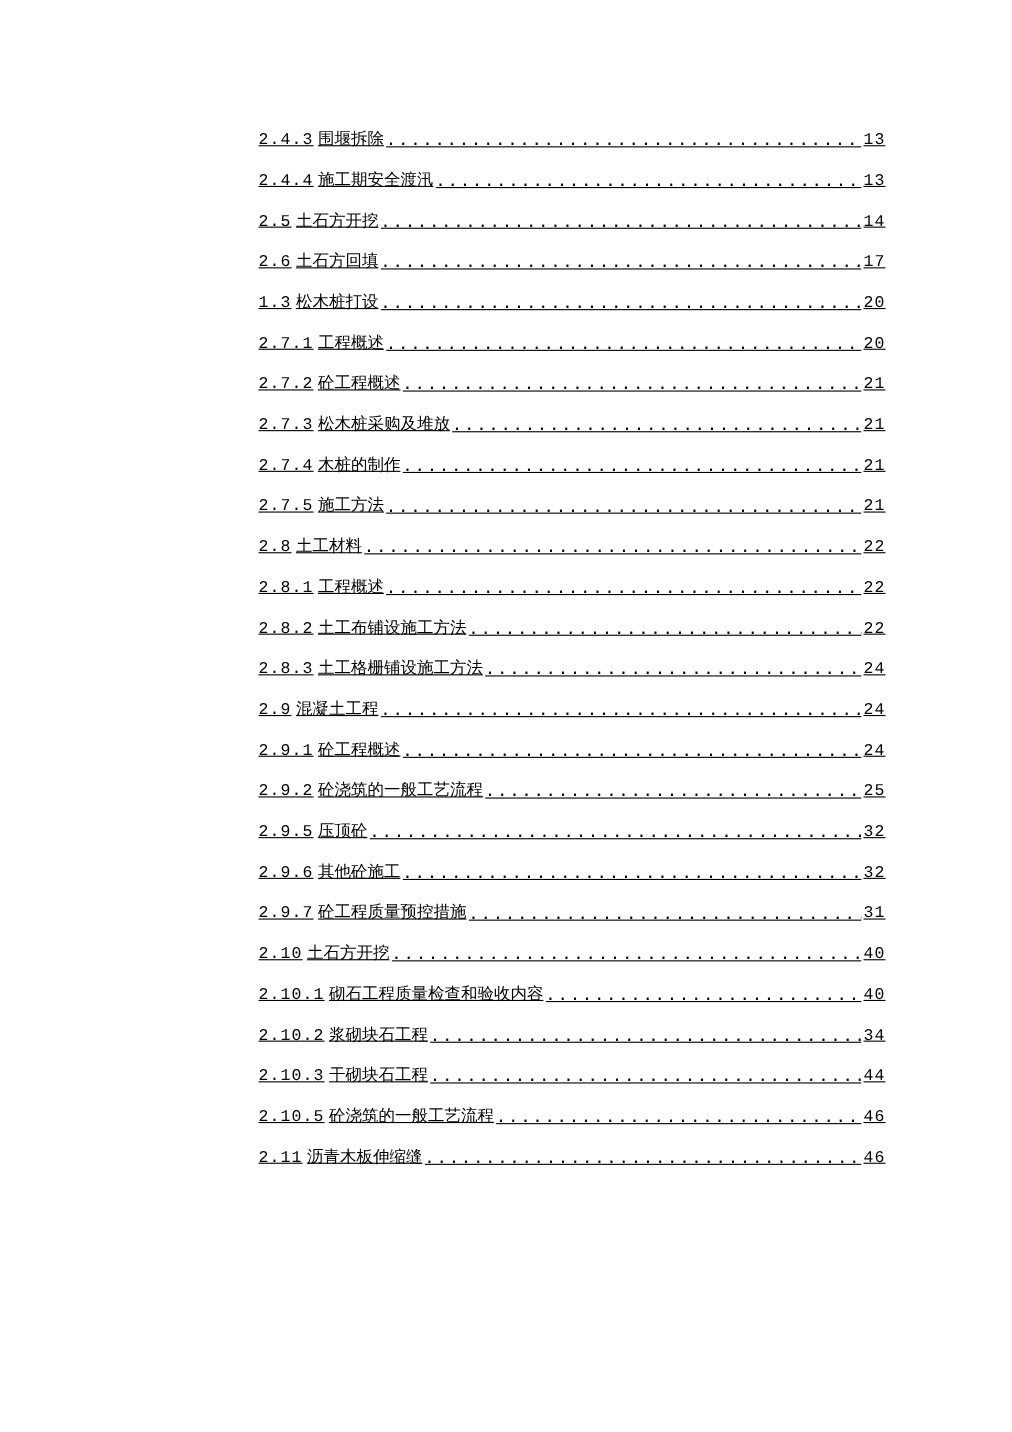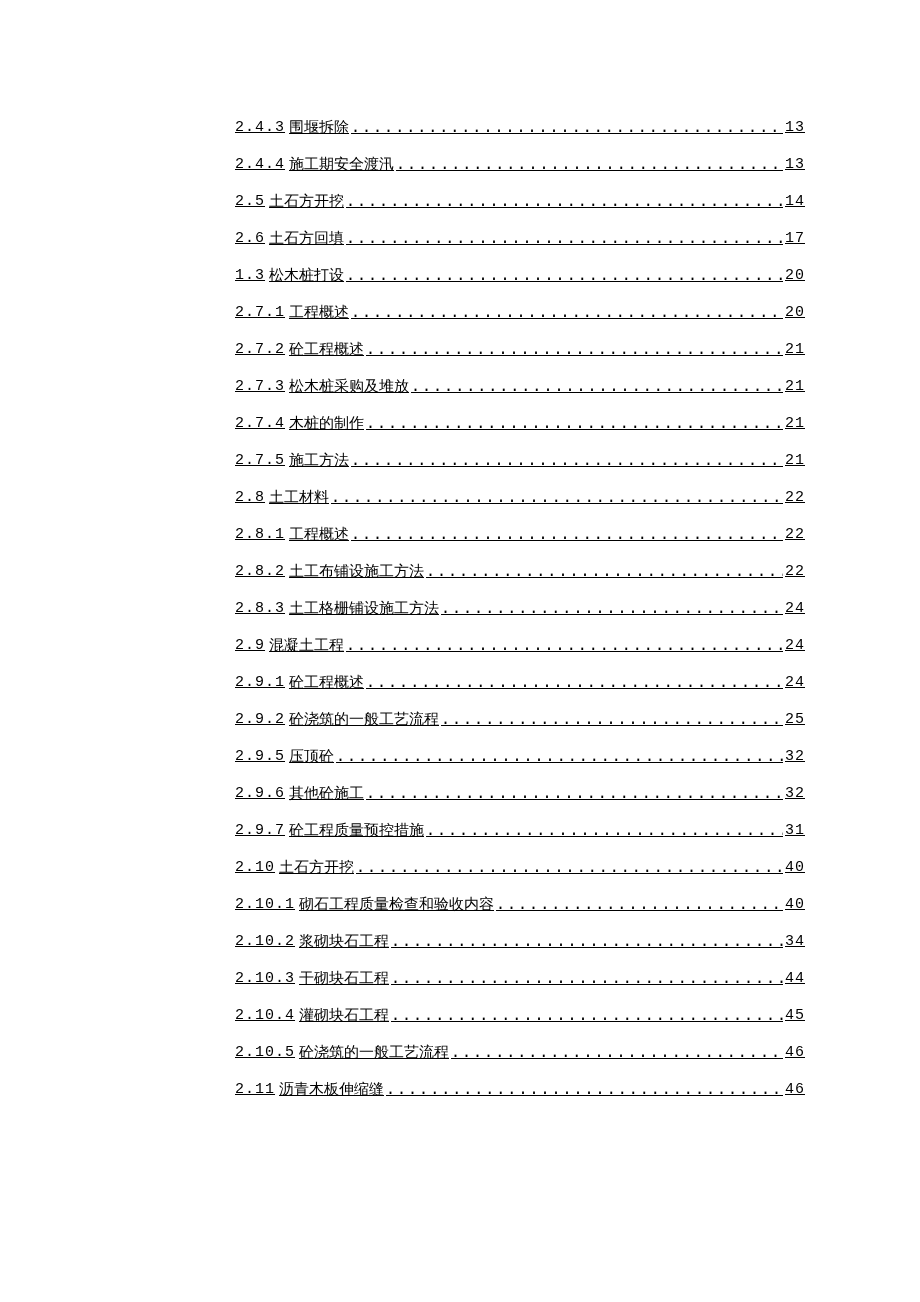--- a/index.html
+++ b/index.html
@@ -191,26 +191,20 @@
       <span class="toc-dots"></span>
       <span class="toc-page">34</span>
     </div>
     <div class="toc-entry">
       <span class="toc-number">2.10.3</span>
       <span class="toc-title">干砌块石工程</span>
       <span class="toc-dots"></span>
       <span class="toc-page">44</span>
     </div>
     <div class="toc-entry">
-      <span class="toc-number">2.10.4</span>
-      <span class="toc-title">灌砌块石工程</span>
-      <span class="toc-dots"></span>
-      <span class="toc-page">45</span>
-    </div>
-    <div class="toc-entry">
       <span class="toc-number">2.10.5</span>
       <span class="toc-title">砼浇筑的一般工艺流程</span>
       <span class="toc-dots"></span>
       <span class="toc-page">46</span>
     </div>
     <div class="toc-entry">
       <span class="toc-number">2.11</span>
       <span class="toc-title">沥青木板伸缩缝</span>
       <span class="toc-dots"></span>
       <span class="toc-page">46</span>

